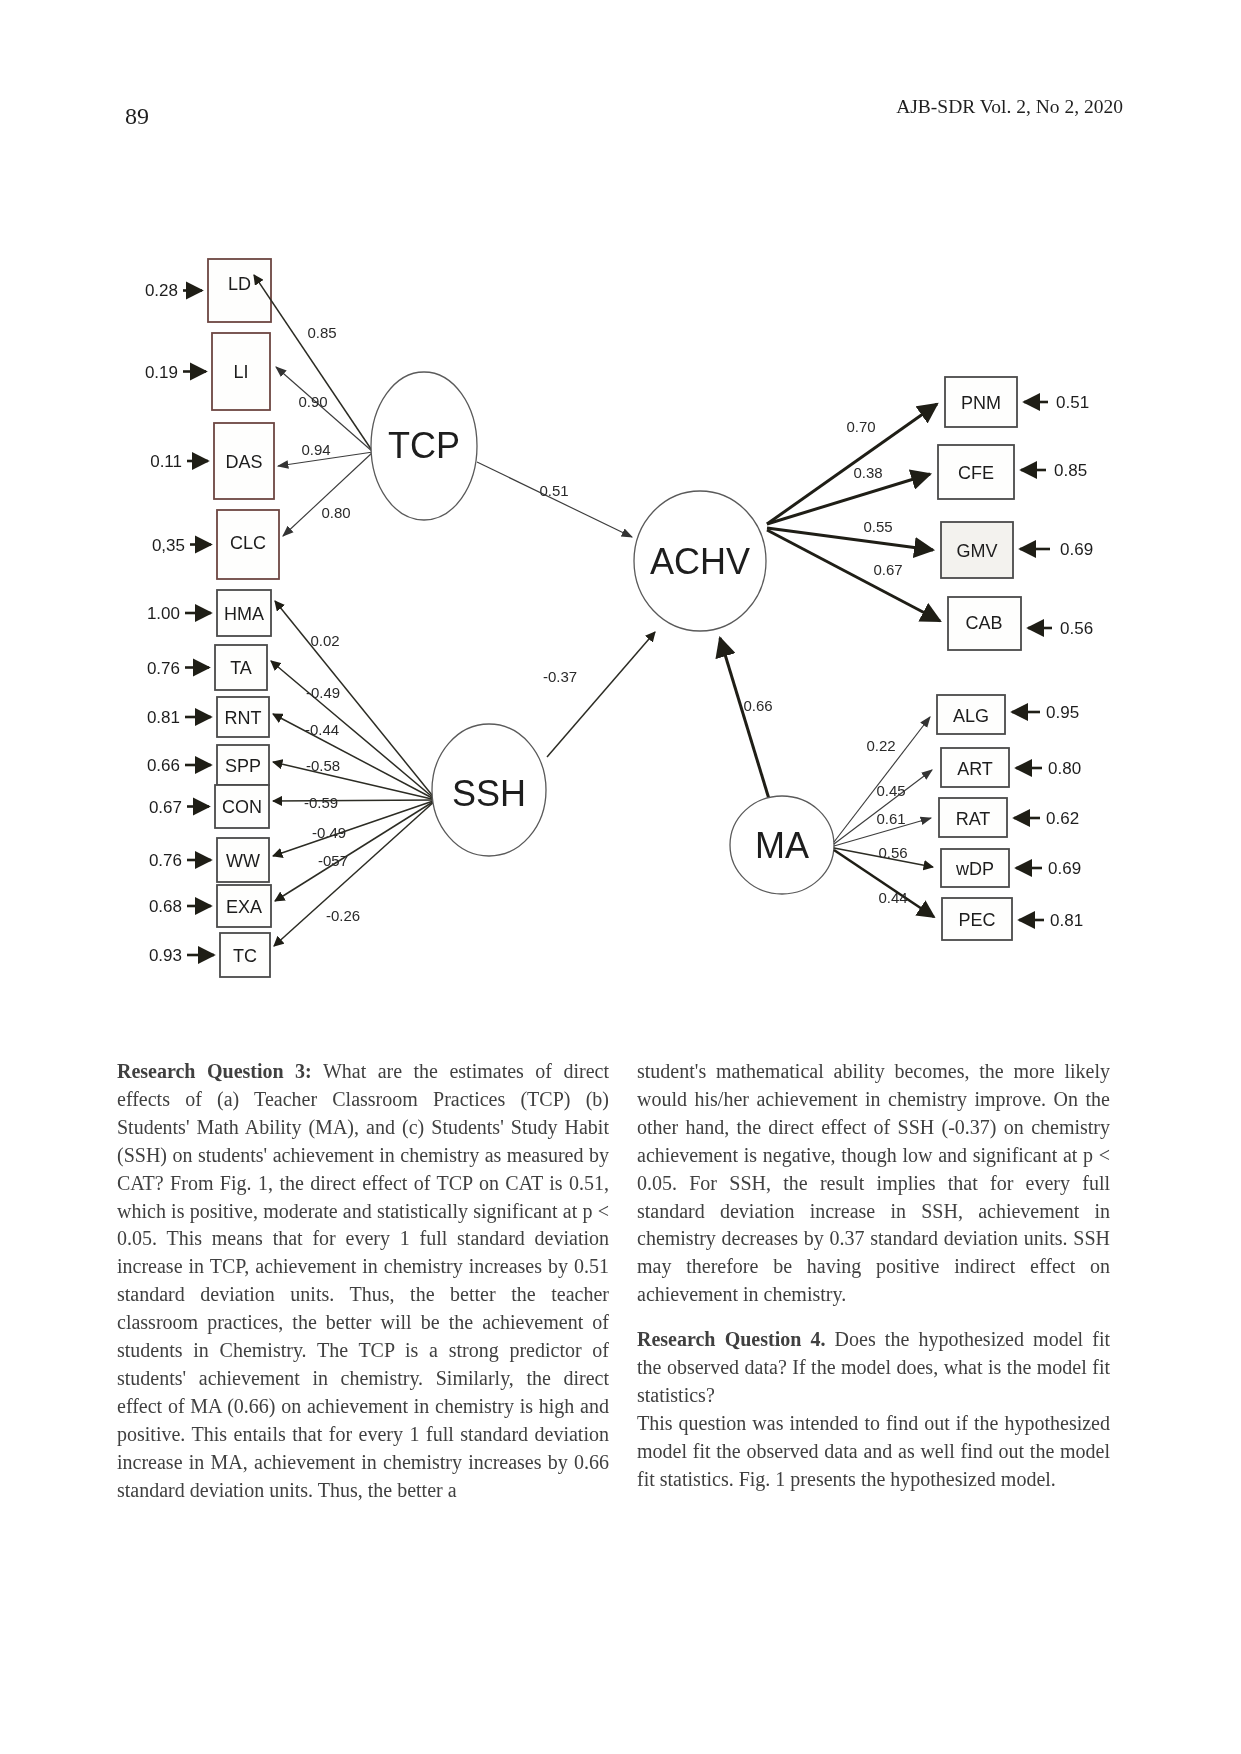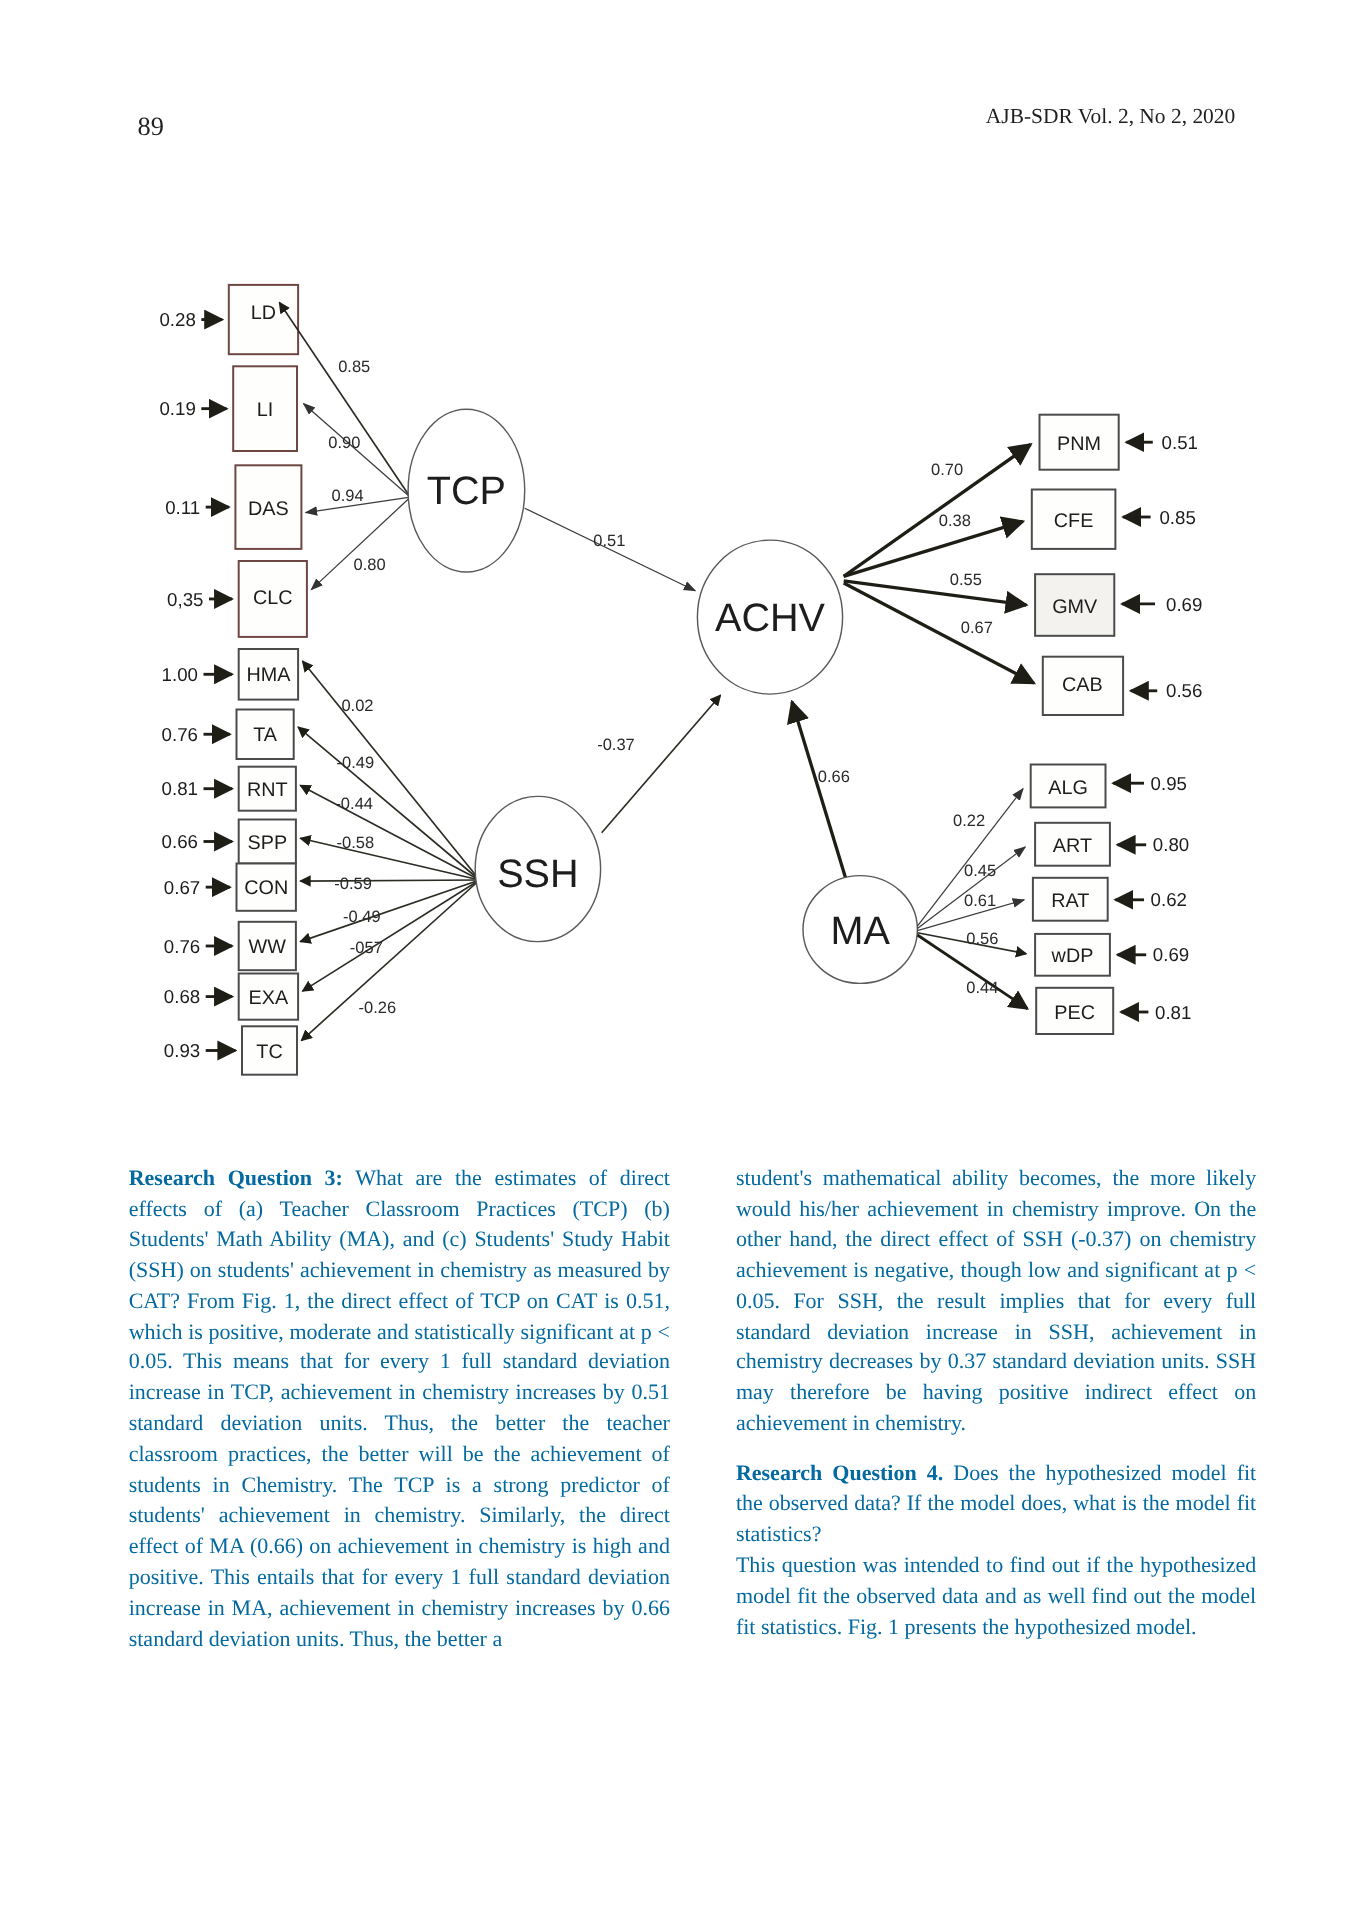--- a/index.html
+++ b/index.html
@@ -3,23 +3,23 @@
 <meta charset="utf-8">
 <style>
   html,body{margin:0;padding:0;background:#ffffff;}
   #page{position:relative;width:1241px;height:1754px;background:#ffffff;overflow:hidden;
         font-family:"Liberation Serif", serif;color:#1f1f1f;}
   .abs{position:absolute;}
   #pageno{left:125px;top:103px;font-size:24px;}
   #journal{right:118px;top:96px;font-size:19.5px;}
   #intro{left:117px;top:156px;width:1006px;font-size:20.5px;line-height:29px;text-align:justify;}
   #caption{left:125px;top:1004px;font-size:21.5px;font-weight:bold;}
-  .col{font-size:20px;line-height:27.9px;text-align:justify;color:#0369a1;}
+  .col{font-size:20px;line-height:27.9px;text-align:justify;color:#404040;}
   #colL{left:117px;top:1058px;width:492px;}
-  #colR{left:669px;top:1058px;width:473px;}
+  #colR{left:637px;top:1058px;width:473px;}
   .col p{margin:0 0 0 0;}
   .col p + p{margin-top:17px;}
   b{font-weight:bold;}
   svg{position:absolute;left:0;top:0;}
   svg text{font-family:"Liberation Sans", sans-serif;fill:#1d1d1d;}
   .box{fill:#fefefd;stroke:#4a4a4a;stroke-width:1.8;}
   .warm{stroke:#6d4642;}
   .shade{fill:#f3f2ee;}
   .ell{fill:#ffffff;stroke:#5a5a5a;stroke-width:1.3;}
   .lbl{text-anchor:middle;font-size:18px;}

